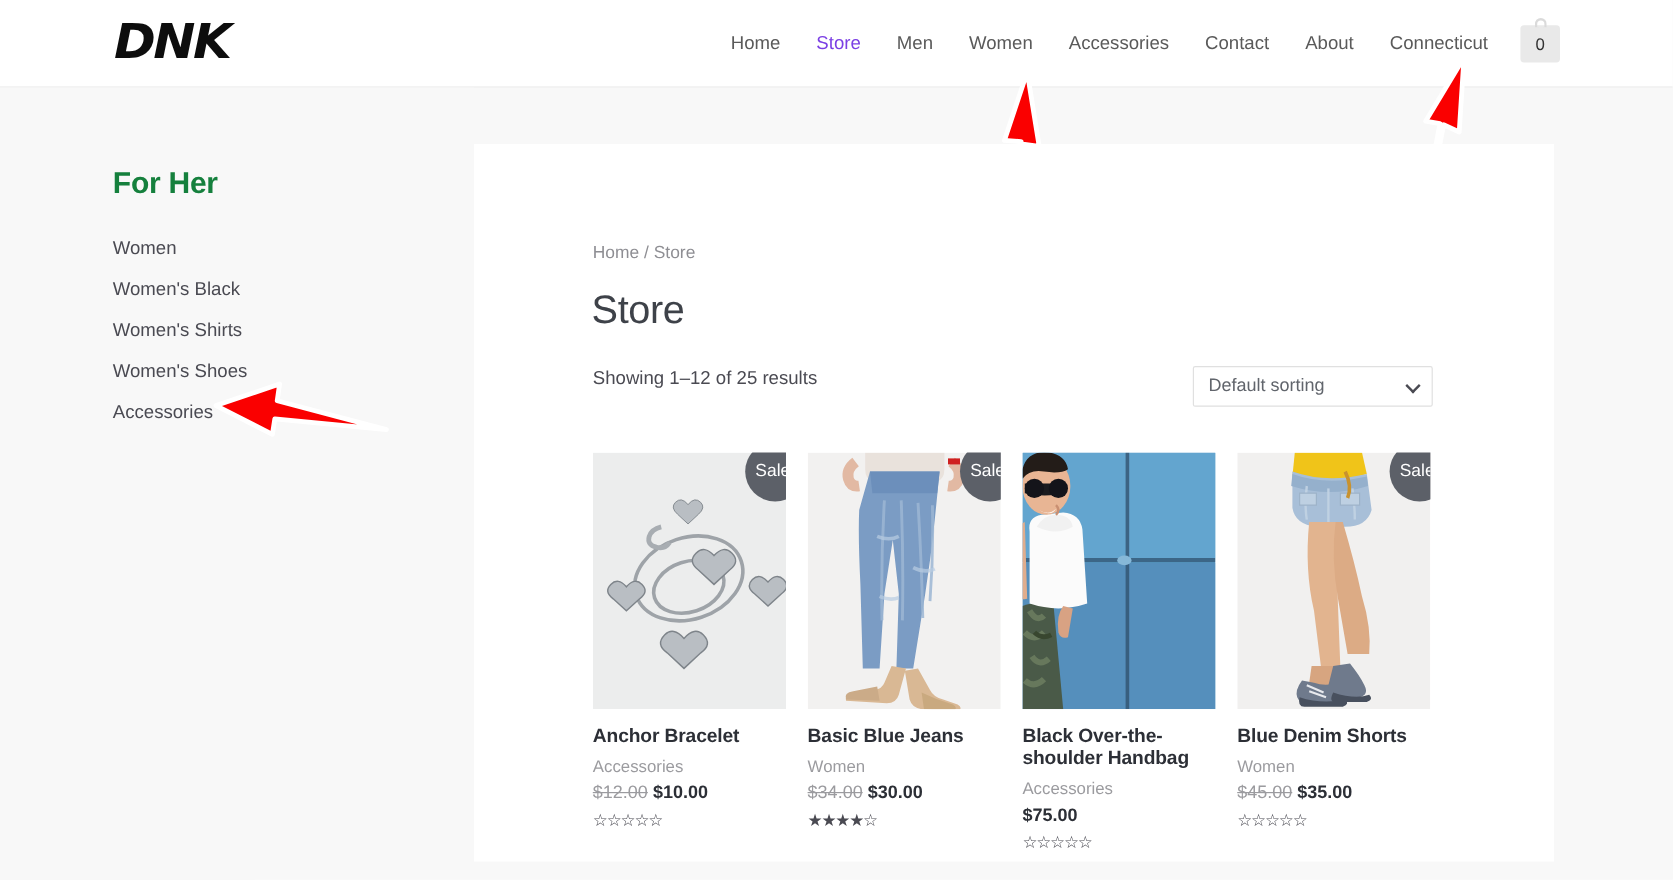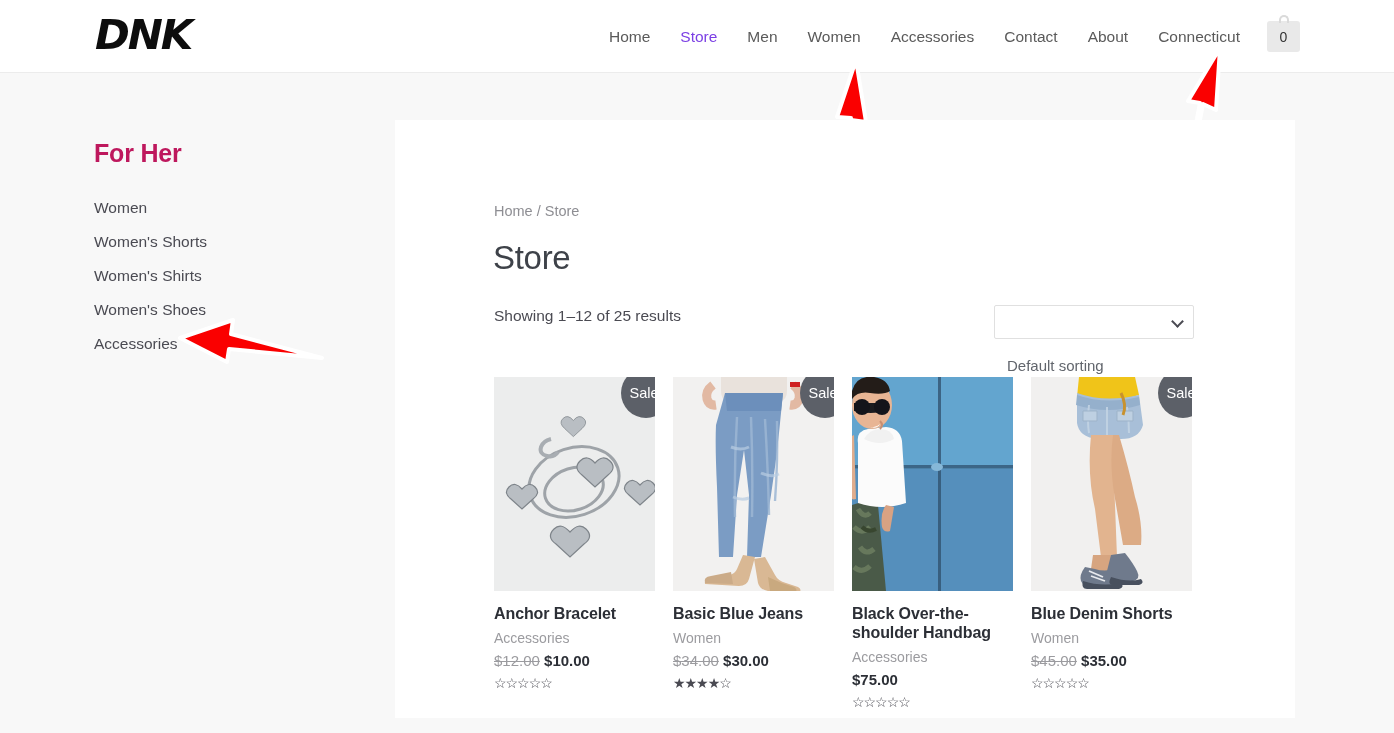--- a/index.html
+++ b/index.html
@@ -83,21 +83,21 @@
     position: absolute;
     left: 0; top: 73px;
     width: 395px; height: 660px;
     background: #f8f8f8;
   }
   #sidebar-title {
     position: absolute;
     left: 94px; top: 66px;
     font-size: 25px;
     font-weight: bold;
-    color: #be185d;
+    color: #15803d;
     letter-spacing: -0.2px;
   }
   #sidebar-list {
     position: absolute;
     left: 94px; top: 118px;
     list-style: none;
   }
   #sidebar-list li {
     font-size: 15.5px;
     color: #4a4a52;
@@ -143,21 +143,20 @@
     background: #fff;
     border-radius: 2px;
     cursor: pointer;
   }
   #sorting-label {
     position: absolute;
     left: 12px; top: 0;
     line-height: 32px;
     font-size: 15px;
     color: #61656c;
-    margin-top: 44px;
   }
   #sorting-chevron {
     position: absolute;
     right: 11px; top: 11px;
     width: 9px; height: 9px;
     border-right: 2px solid #4a4a52;
     border-bottom: 2px solid #4a4a52;
     transform: rotate(45deg);
   }
 
@@ -256,21 +255,21 @@
         <div id="cart-handle"></div>
         <span id="cart-count">0</span>
       </div>
     </nav>
   </div>
 
   <aside id="sidebar">
     <h2 id="sidebar-title">For Her</h2>
     <ul id="sidebar-list">
       <li>Women</li>
-      <li>Women's Shorts</li>
+      <li>Women's Black</li>
       <li>Women's Shirts</li>
       <li>Women's Shoes</li>
       <li>Accessories</li>
     </ul>
   </aside>
 
   <main id="main">
 
     <div id="breadcrumb">Home / Store</div>
     <h1 id="page-title">Store</h1>

